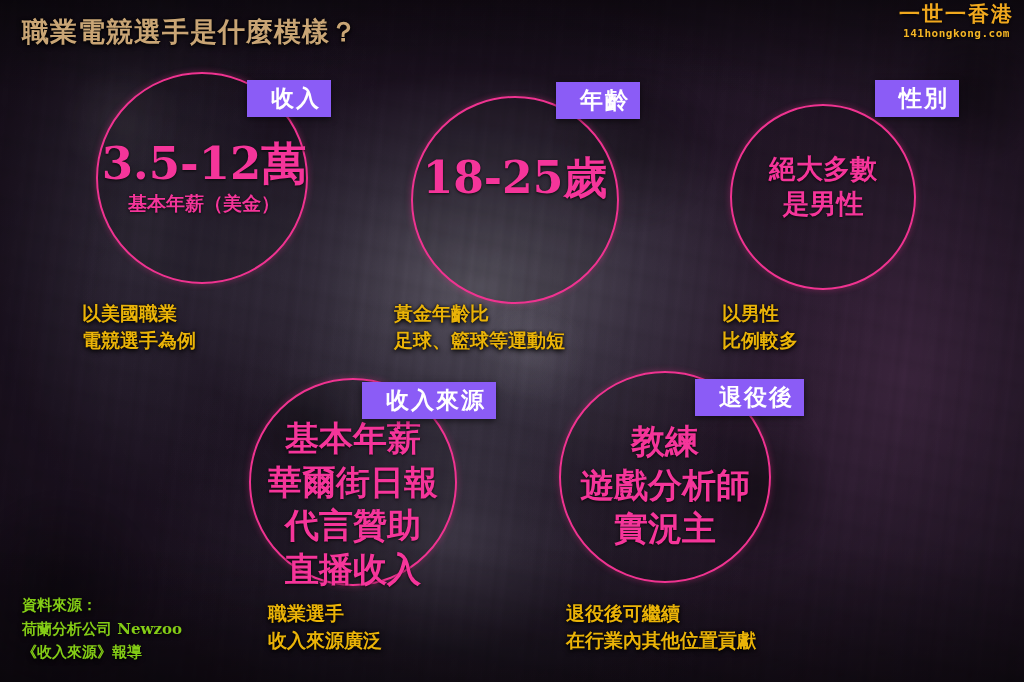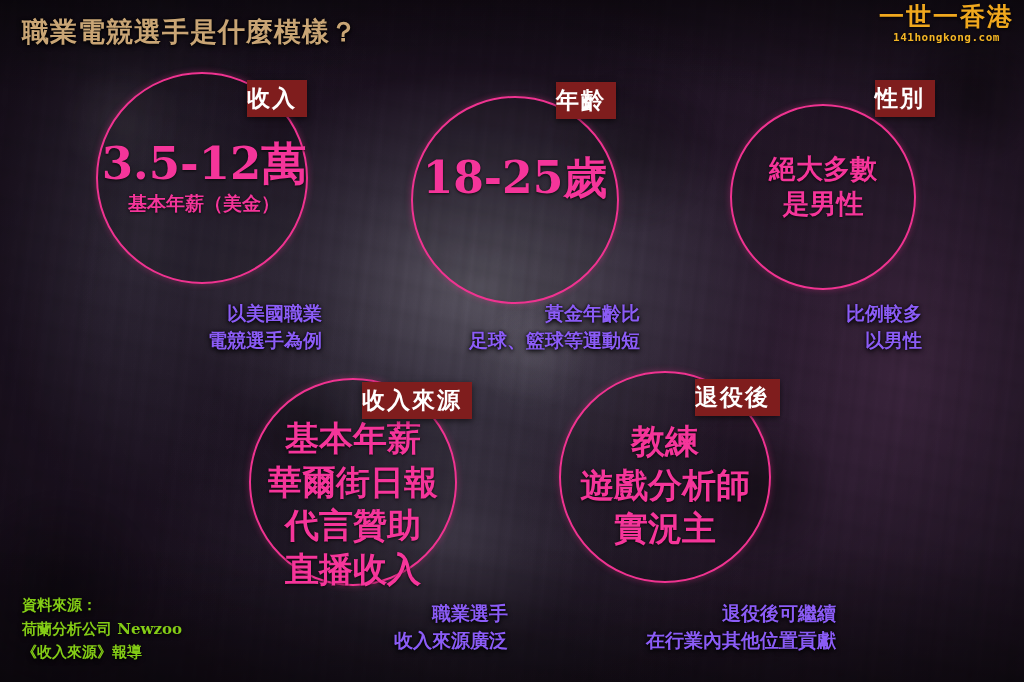--- a/index.html
+++ b/index.html
@@ -98,21 +98,21 @@
     position: absolute;
     right: 10px;
     top: 4px;
     text-align: center;
     line-height: 1;
     pointer-events: auto;
   }
   .watermark .wm-cn {
     font-family: "DejaVu Sans", "Liberation Sans", sans-serif;
     font-weight: bold;
-    font-size: 25px;
+    font-size: 21px;
     color: #f0a81e;
     letter-spacing: 2px;
     text-shadow: 0 1px 3px rgba(0,0,0,0.9);
   }
   .watermark .wm-url {
     margin-top: 3px;
     font-family: "DejaVu Sans Mono", "Liberation Mono", monospace;
     font-weight: bold;
     font-size: 11px;
     color: #f4b525;
@@ -160,41 +160,41 @@
   .stack-line {
     font-size: 27px;
     line-height: 1.28;
     white-space: nowrap;
   }
   .stack-line.sm { font-size: 34px; }
 
   
   .tag {
     position: absolute;
-    background: #7f1d1d;
+    background: #8b5cf6;
     color: #ffffff;
     font-family: "DejaVu Serif", "Liberation Serif", serif;
     font-weight: bold;
     font-size: 23px;
     line-height: 1;
-    padding: 6px 10px 8px 0;
+    padding: 6px 10px 8px 24px;
     letter-spacing: 2px;
     white-space: nowrap;
     box-shadow: 0 2px 6px rgba(0,0,0,0.55);
   }
 
   
   .caption {
     position: absolute;
-    text-align: right;
+    text-align: left;
     font-family: "DejaVu Serif", "Liberation Serif", serif;
     font-weight: bold;
     font-size: 19px;
     line-height: 1.42;
-    color: #8b5cf6;
+    color: #eab308;
     text-shadow: 0 2px 5px rgba(0,0,0,0.95), 0 0 3px rgba(0,0,0,0.8);
     white-space: nowrap;
   }
 
   
   .source {
     position: absolute;
     left: 22px;
     bottom: 18px;
     font-family: "DejaVu Serif", "Liberation Serif", serif;
@@ -244,22 +244,22 @@
     <div>足球、籃球等運動短</div>
   </div>
 
   <div class="bubble" style="left:730px; top:104px; width:186px; height:186px;"></div>
   <div class="bubble-body" style="left:730px; top:152px; width:186px;">
     <div class="stack-line">絕大多數</div>
     <div class="stack-line">是男性</div>
   </div>
   <div class="tag" style="left:875px; top:80px;">性別</div>
   <div class="caption" style="left:722px; top:300px; width:200px;">
+    <div>以男性</div>
     <div>比例較多</div>
-    <div>以男性</div>
   </div>
 
   <div class="bubble" style="left:249px; top:378px; width:208px; height:208px;"></div>
   <div class="bubble-body" style="left:249px; top:417px; width:208px;">
     <div class="stack-line sm">基本年薪</div>
     <div class="stack-line sm">華爾街日報</div>
     <div class="stack-line sm">代言贊助</div>
     <div class="stack-line sm">直播收入</div>
   </div>
   <div class="tag" style="left:362px; top:382px;">收入來源</div>

